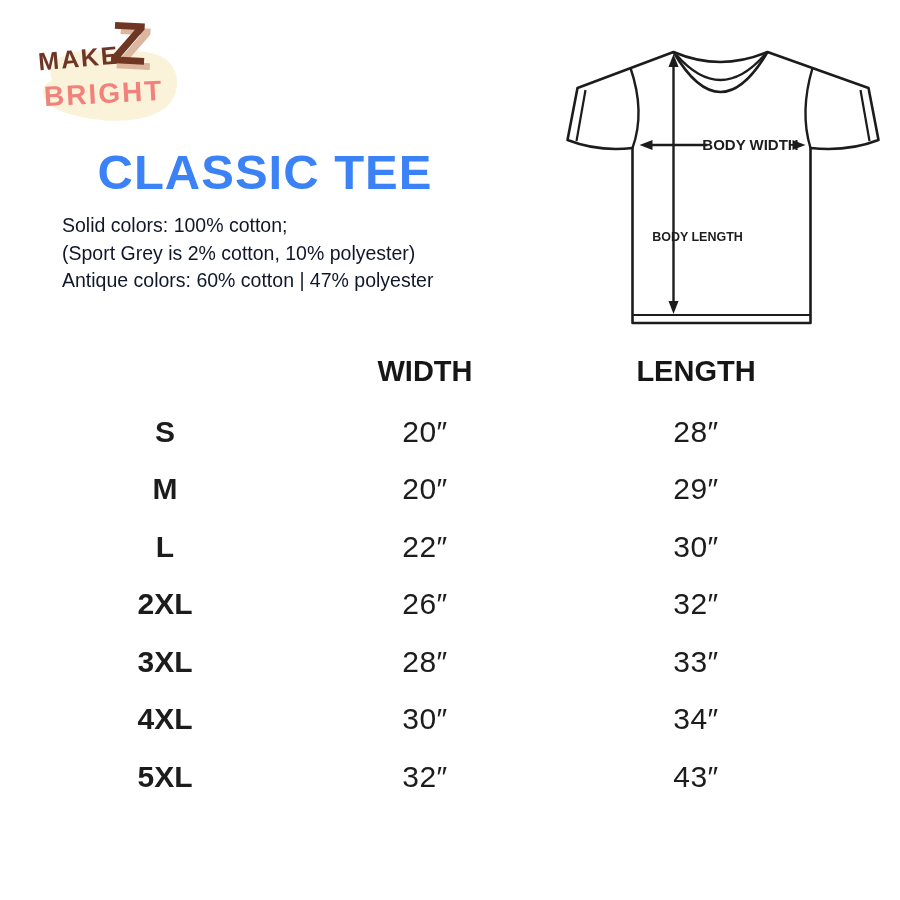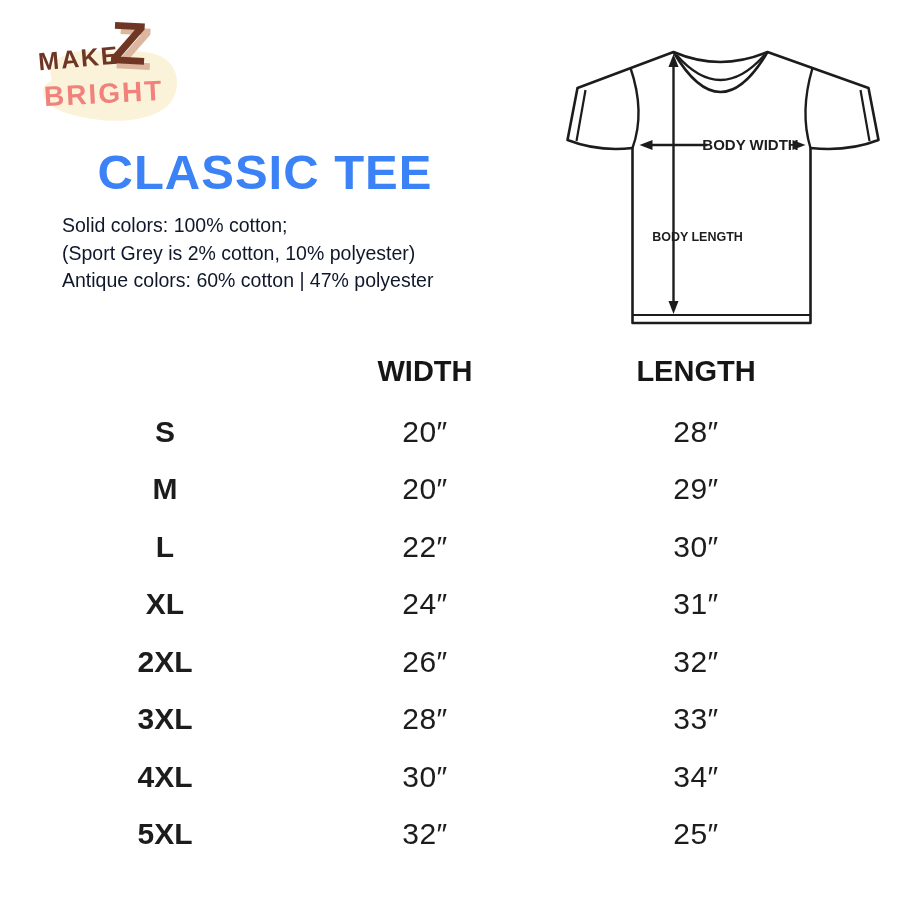--- a/index.html
+++ b/index.html
@@ -105,39 +105,34 @@
       <span class="cell c-size">M</span>
       <span class="cell c-width">20″</span>
       <span class="cell c-length">29″</span>
     </div>
     <div class="trow">
       <span class="cell c-size">L</span>
       <span class="cell c-width">22″</span>
       <span class="cell c-length">30″</span>
     </div>
     <div class="trow">
-      <span class="cell c-size">XL</span>
-      <span class="cell c-width">24″</span>
-      <span class="cell c-length">31″</span>
-    </div>
-    <div class="trow">
       <span class="cell c-size">2XL</span>
       <span class="cell c-width">26″</span>
       <span class="cell c-length">32″</span>
     </div>
     <div class="trow">
       <span class="cell c-size">3XL</span>
       <span class="cell c-width">28″</span>
       <span class="cell c-length">33″</span>
     </div>
     <div class="trow">
       <span class="cell c-size">4XL</span>
       <span class="cell c-width">30″</span>
       <span class="cell c-length">34″</span>
     </div>
     <div class="trow">
       <span class="cell c-size">5XL</span>
       <span class="cell c-width">32″</span>
-      <span class="cell c-length">25″</span>
+      <span class="cell c-length">43″</span>
     </div>
   </div>
 
 </div>
 
 </body></html>

